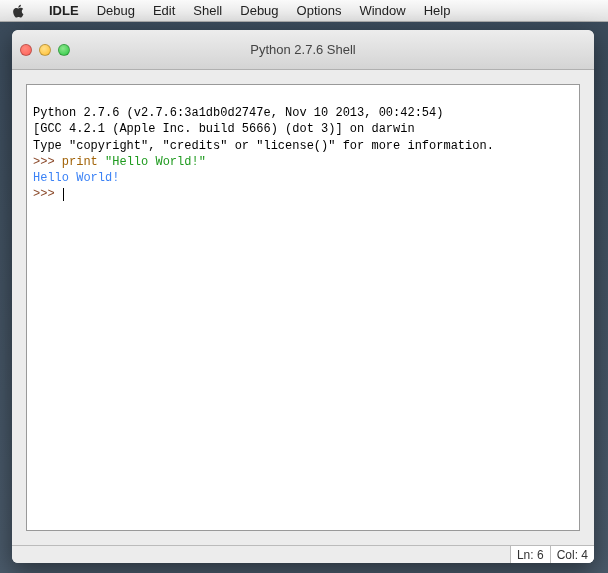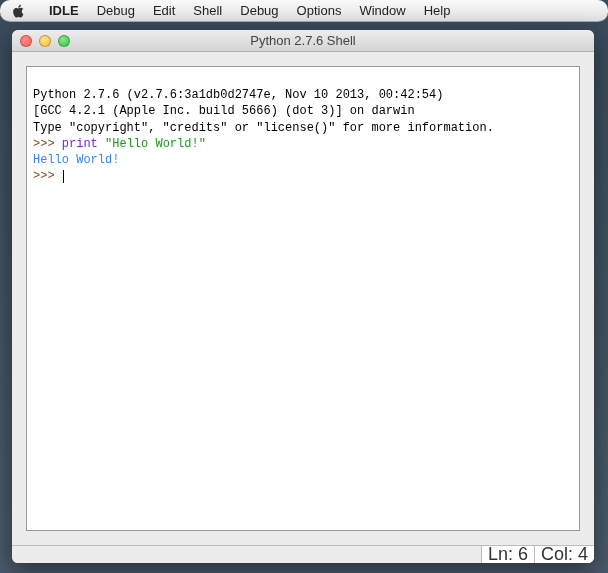--- a/index.html
+++ b/index.html
@@ -13,21 +13,20 @@
     }
     .menubar {
       height: 22px;
       background: linear-gradient(to bottom, #fafafa, #e0e0e0);
       border-bottom: 1px solid #aaa;
       display: flex;
       align-items: center;
       padding: 0 12px;
       font-size: 13px;
       gap: 0;
-      border-radius: 10px;
     }
     .apple-icon {
       width: 14px;
       height: 14px;
       margin-right: 14px;
       fill: #333;
     }
     .menu-item {
       padding: 0 9px;
       cursor: default;
@@ -41,21 +40,21 @@
       width: 582px;
       height: 533px;
       background: #ececec;
       border-radius: 6px;
       box-shadow: 0 8px 24px rgba(0,0,0,0.45);
       display: flex;
       flex-direction: column;
       overflow: hidden;
     }
     .titlebar {
-      height: 22px;
+      height: 40px;
       background: linear-gradient(to bottom, #ededed, #d4d4d4);
       border-bottom: 1px solid #b0b0b0;
       display: flex;
       align-items: center;
       position: relative;
       border-top-left-radius: 6px;
       border-top-right-radius: 6px;
     }
     .traffic-lights {
       display: flex;
@@ -87,37 +86,37 @@
       padding: 4px 6px;
       font-family: Monaco, "Courier New", monospace;
       font-size: 12px;
       line-height: 1.35;
       white-space: pre;
       overflow: hidden;
       position: relative;
     }
     .line { display: block; }
     .prompt { color: #8b4a2b; }
-    .keyword { color: #6d28d9; }
+    .keyword { color: #a16207; }
     .string { color: #1e9a1e; }
     .output-blue { color: #3b82f6; }
     .cursor {
       display: inline-block;
       width: 1px;
       height: 13px;
       background: #000;
       vertical-align: text-bottom;
       margin-left: 1px;
     }
     .statusbar {
       height: 18px;
       display: flex;
       justify-content: flex-end;
       align-items: stretch;
-      font-size: 18px;
+      font-size: 12px;
       color: #333;
       background: #ececec;
       border-top: 1px solid #bbb;
     }
     .status-cell {
       border-left: 1px solid #bbb;
       padding: 1px 6px;
       background: #fff;
       display: flex;
       align-items: center;

